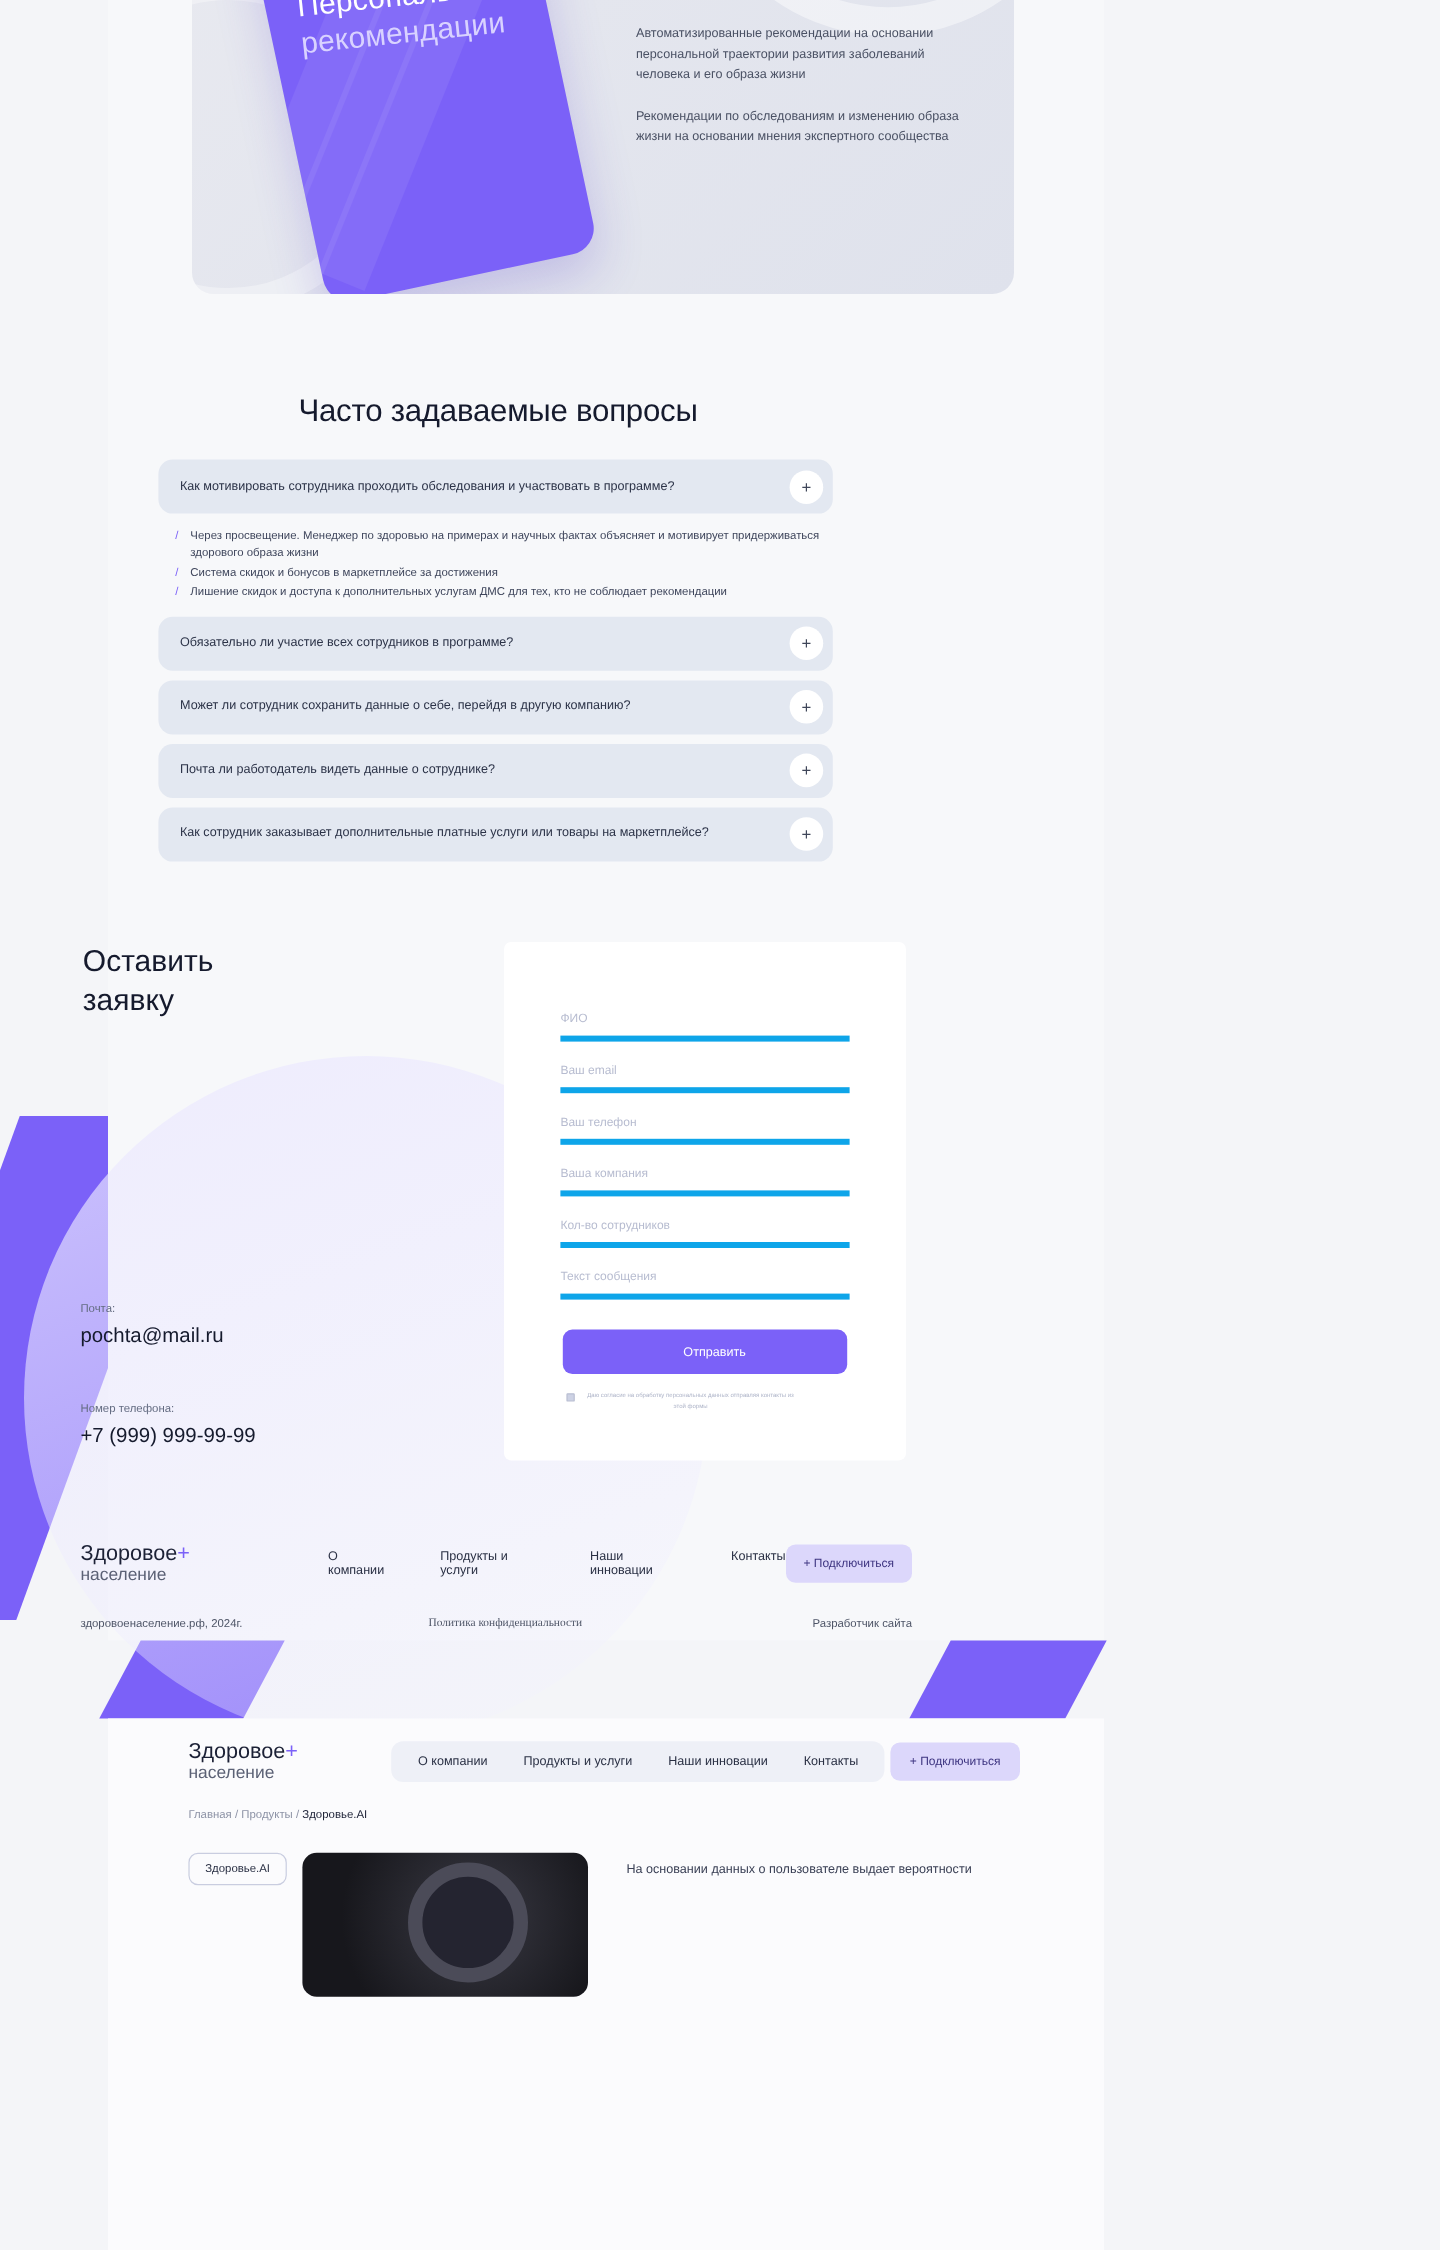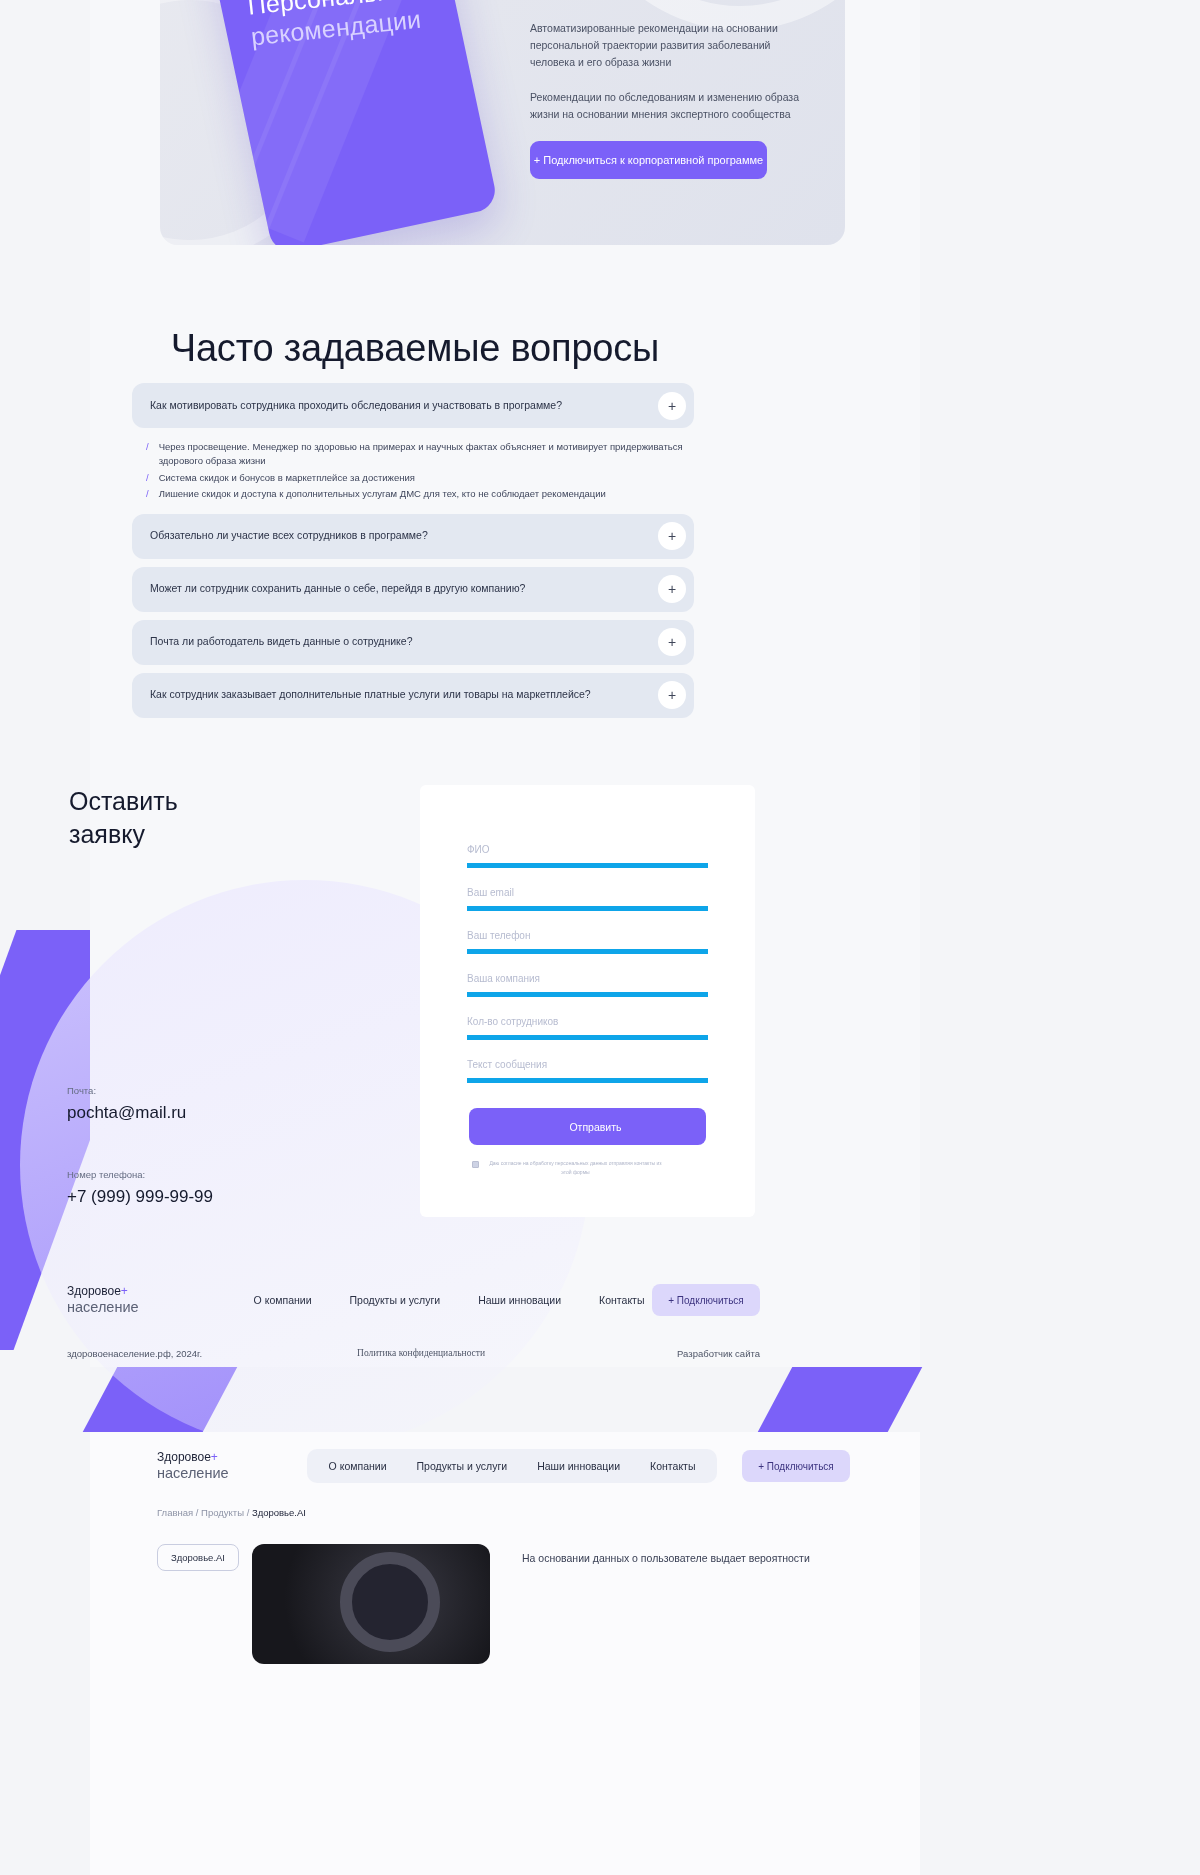--- a/index.html
+++ b/index.html
@@ -152,21 +152,21 @@
     cursor: pointer;
     font-family: inherit;
   }
 
   
   .faq-title {
     position: absolute;
     left: 0; top: 327px;
     width: 830px;
     text-align: center;
-    font-size: 38px;
+    font-size: 26px;
     font-weight: 400;
     color: #151a2d;
     letter-spacing: -.2px;
   }
   .faq-list {
     position: absolute;
     left: 132px;
     top: 383px;
     width: 562px;
   }
@@ -317,21 +317,21 @@
   }
 
   
   .footer {
     position: absolute;
     left: 0; top: 1240px;
     width: 830px;
     z-index: 4;
   }
   .logo { line-height: 1.18; }
-  .logo-l1 { font-size: 12px; color: #1c2136; }
+  .logo-l1 { font-size: 18px; color: #1c2136; }
   .logo-l2 { font-size: 14.5px; color: #5b6175; }
   .logo-plus { color: #7b61f8; }
 
   .footer-row {
     position: absolute;
     left: 67px;
     top: 44px;
     width: 693px;
     display: flex;
     align-items: center;
@@ -478,21 +478,20 @@
       <div class="stripe s3"></div>
       <div class="hero-card-text">
         <div class="l1">Персональные</div>
         <div class="l2">рекомендации</div>
       </div>
     </div>
 
     <div class="hero-right">
       <p class="hero-para">Автоматизированные рекомендации на основании персональной траектории развития заболеваний человека и его образа жизни</p>
       <p class="hero-para">Рекомендации по обследованиям и изменению образа жизни на основании мнения экспертного сообщества</p>
-      <button class="hero-btn">+ Подключиться к корпоративной программе</button>
     </div>
   </section>
 
   <h2 class="faq-title">Часто задаваемые вопросы</h2>
 
   <div class="faq-list">
 
     <div class="faq-item">
       <span class="faq-q">Как мотивировать сотрудника проходить обследования и участвовать в программе?</span>
       <span class="faq-plus">+</span>

